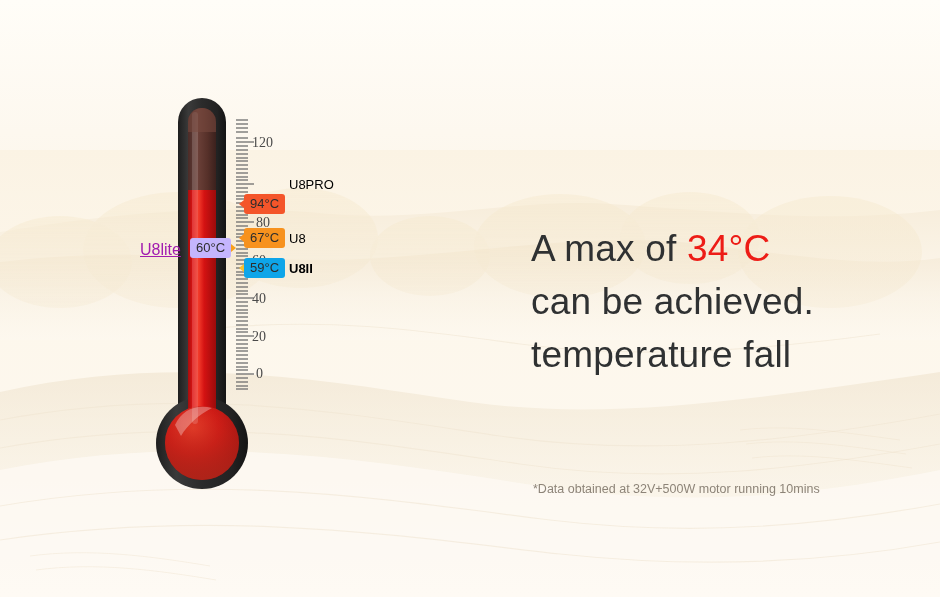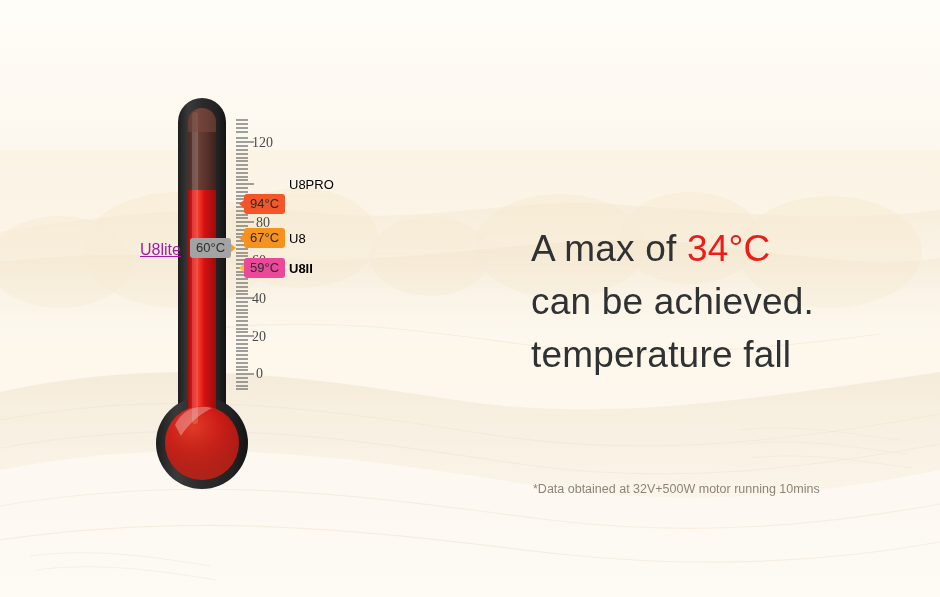--- a/index.html
+++ b/index.html
@@ -281,28 +281,28 @@
   <span>94°C</span>
 </div>
 <div class="prodLabel" style="left:289px;top:177px;">U8PRO</div>
 
 <div class="badge right" style="left:244px;top:228px;background:#f7921e;">
   <span class="tail" style="border-right-color:#f7921e;"></span>
   <span>67°C</span>
 </div>
 <div class="prodLabel" style="left:289px;top:231px;">U8</div>
 
-<div class="badge right" style="left:244px;top:258px;background:#ec4899;">
+<div class="badge right" style="left:244px;top:258px;background:#0ea5e9;">
   <span class="tail" style="border-right-color:#f5c032;"></span>
   <span>59°C</span>
 </div>
 <div class="prodLabel" style="left:289px;top:261px;font-weight:bold;">U8II</div>
 
 <div class="sideLabel" style="left:140px;top:241px;">U8lite</div>
-<div class="badge left" style="left:190px;top:238px;background:#a3a3a3;">
+<div class="badge left" style="left:190px;top:238px;background:#c4b5fd;">
   <span class="tail" style="border-left-color:#f9a01b;"></span>
   <span>60°C</span>
 </div>
 
 <div id="headline">
   <div>
     <span>A max of </span><span class="hot">34°C</span>
   </div>
   <div>can be achieved.</div>
   <div>temperature fall</div>

